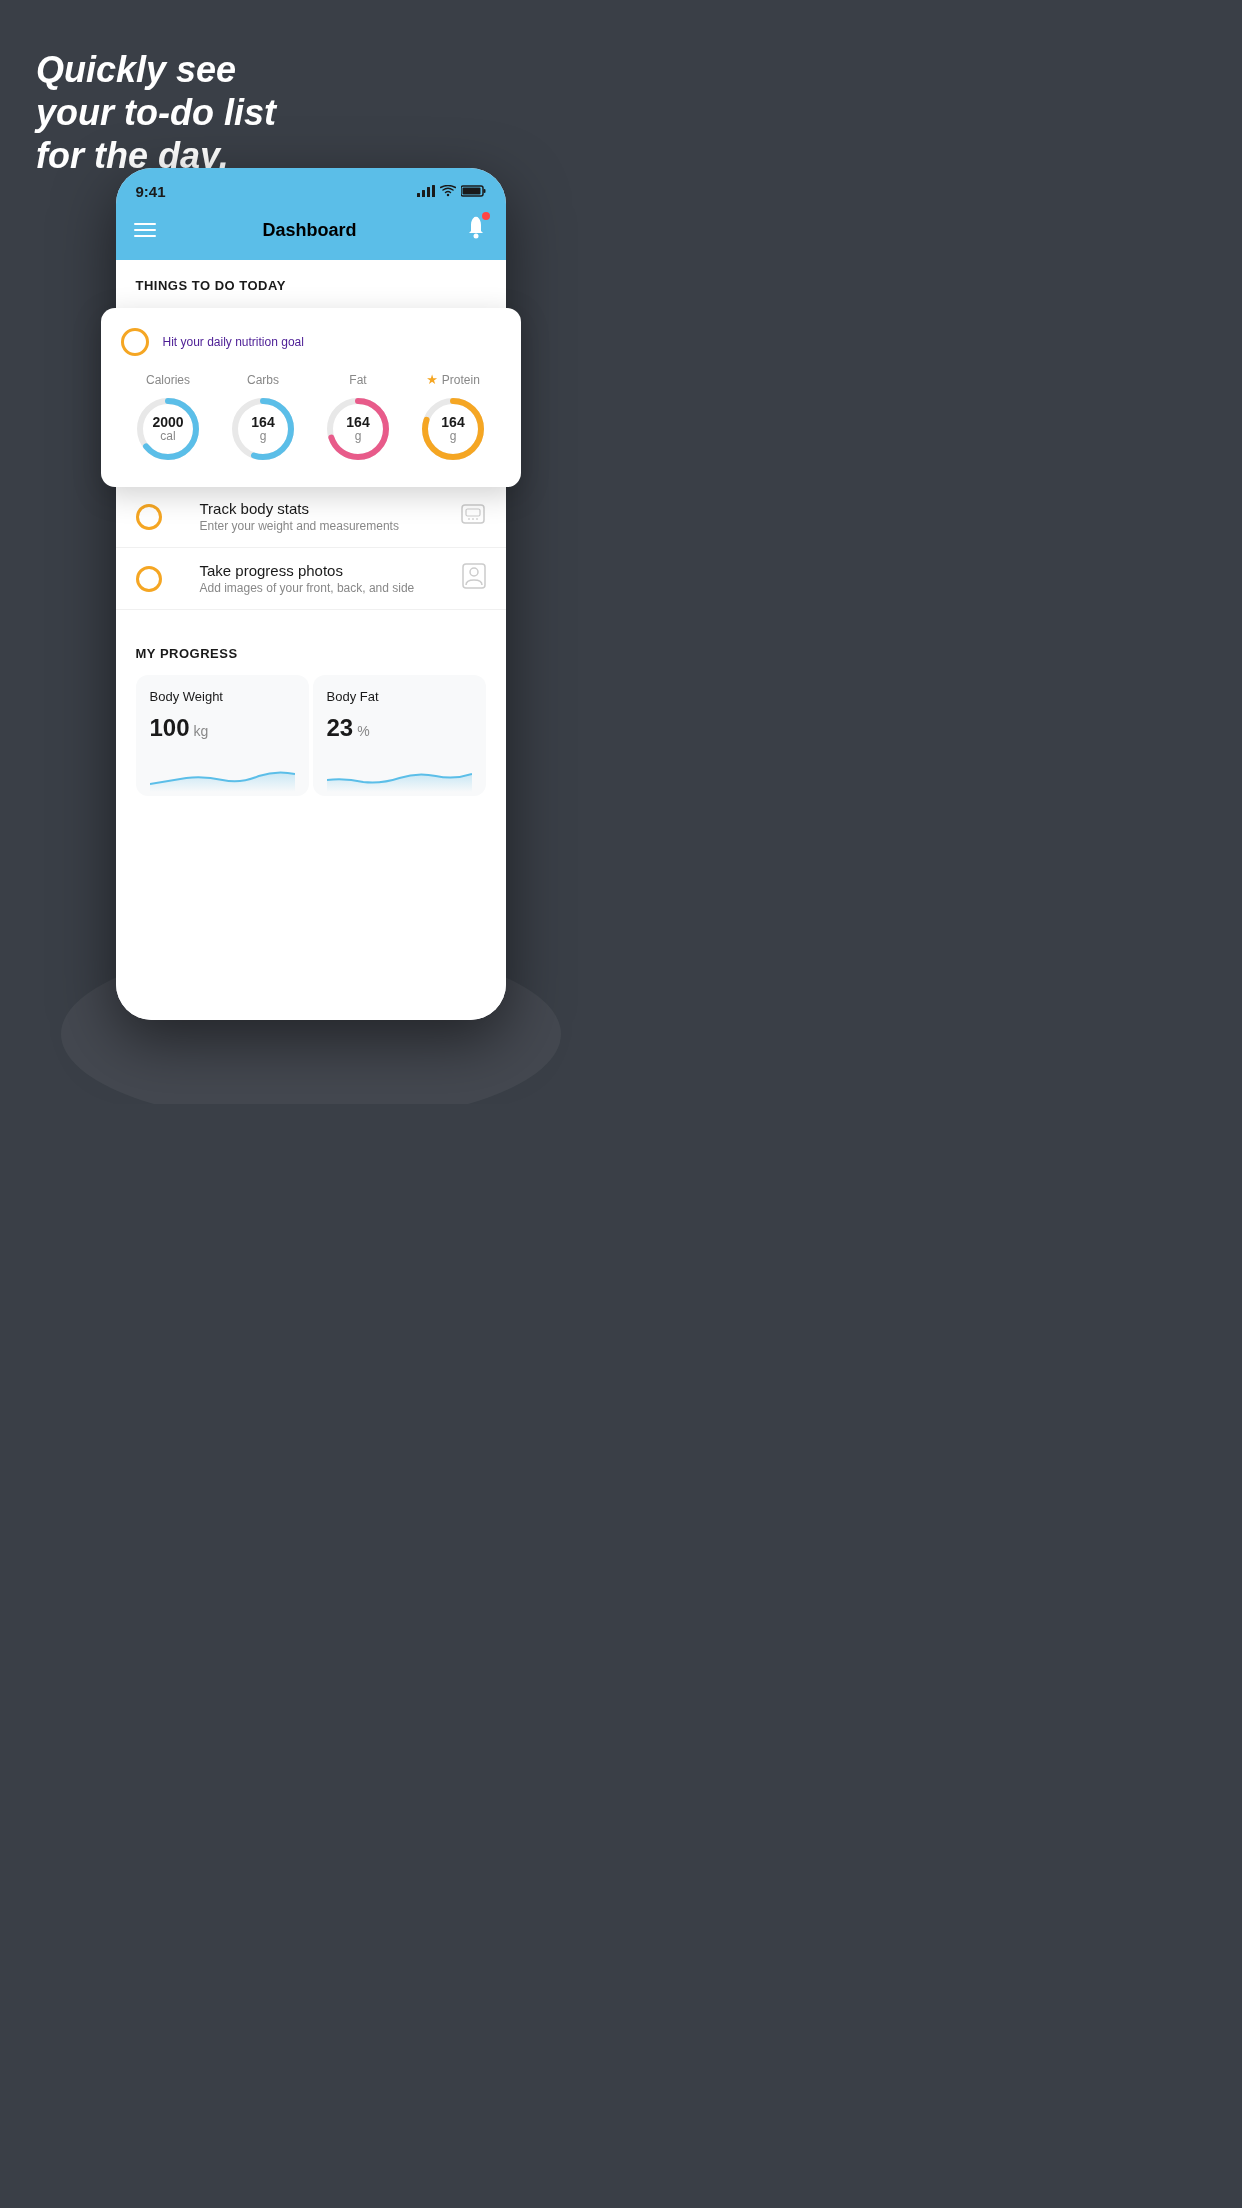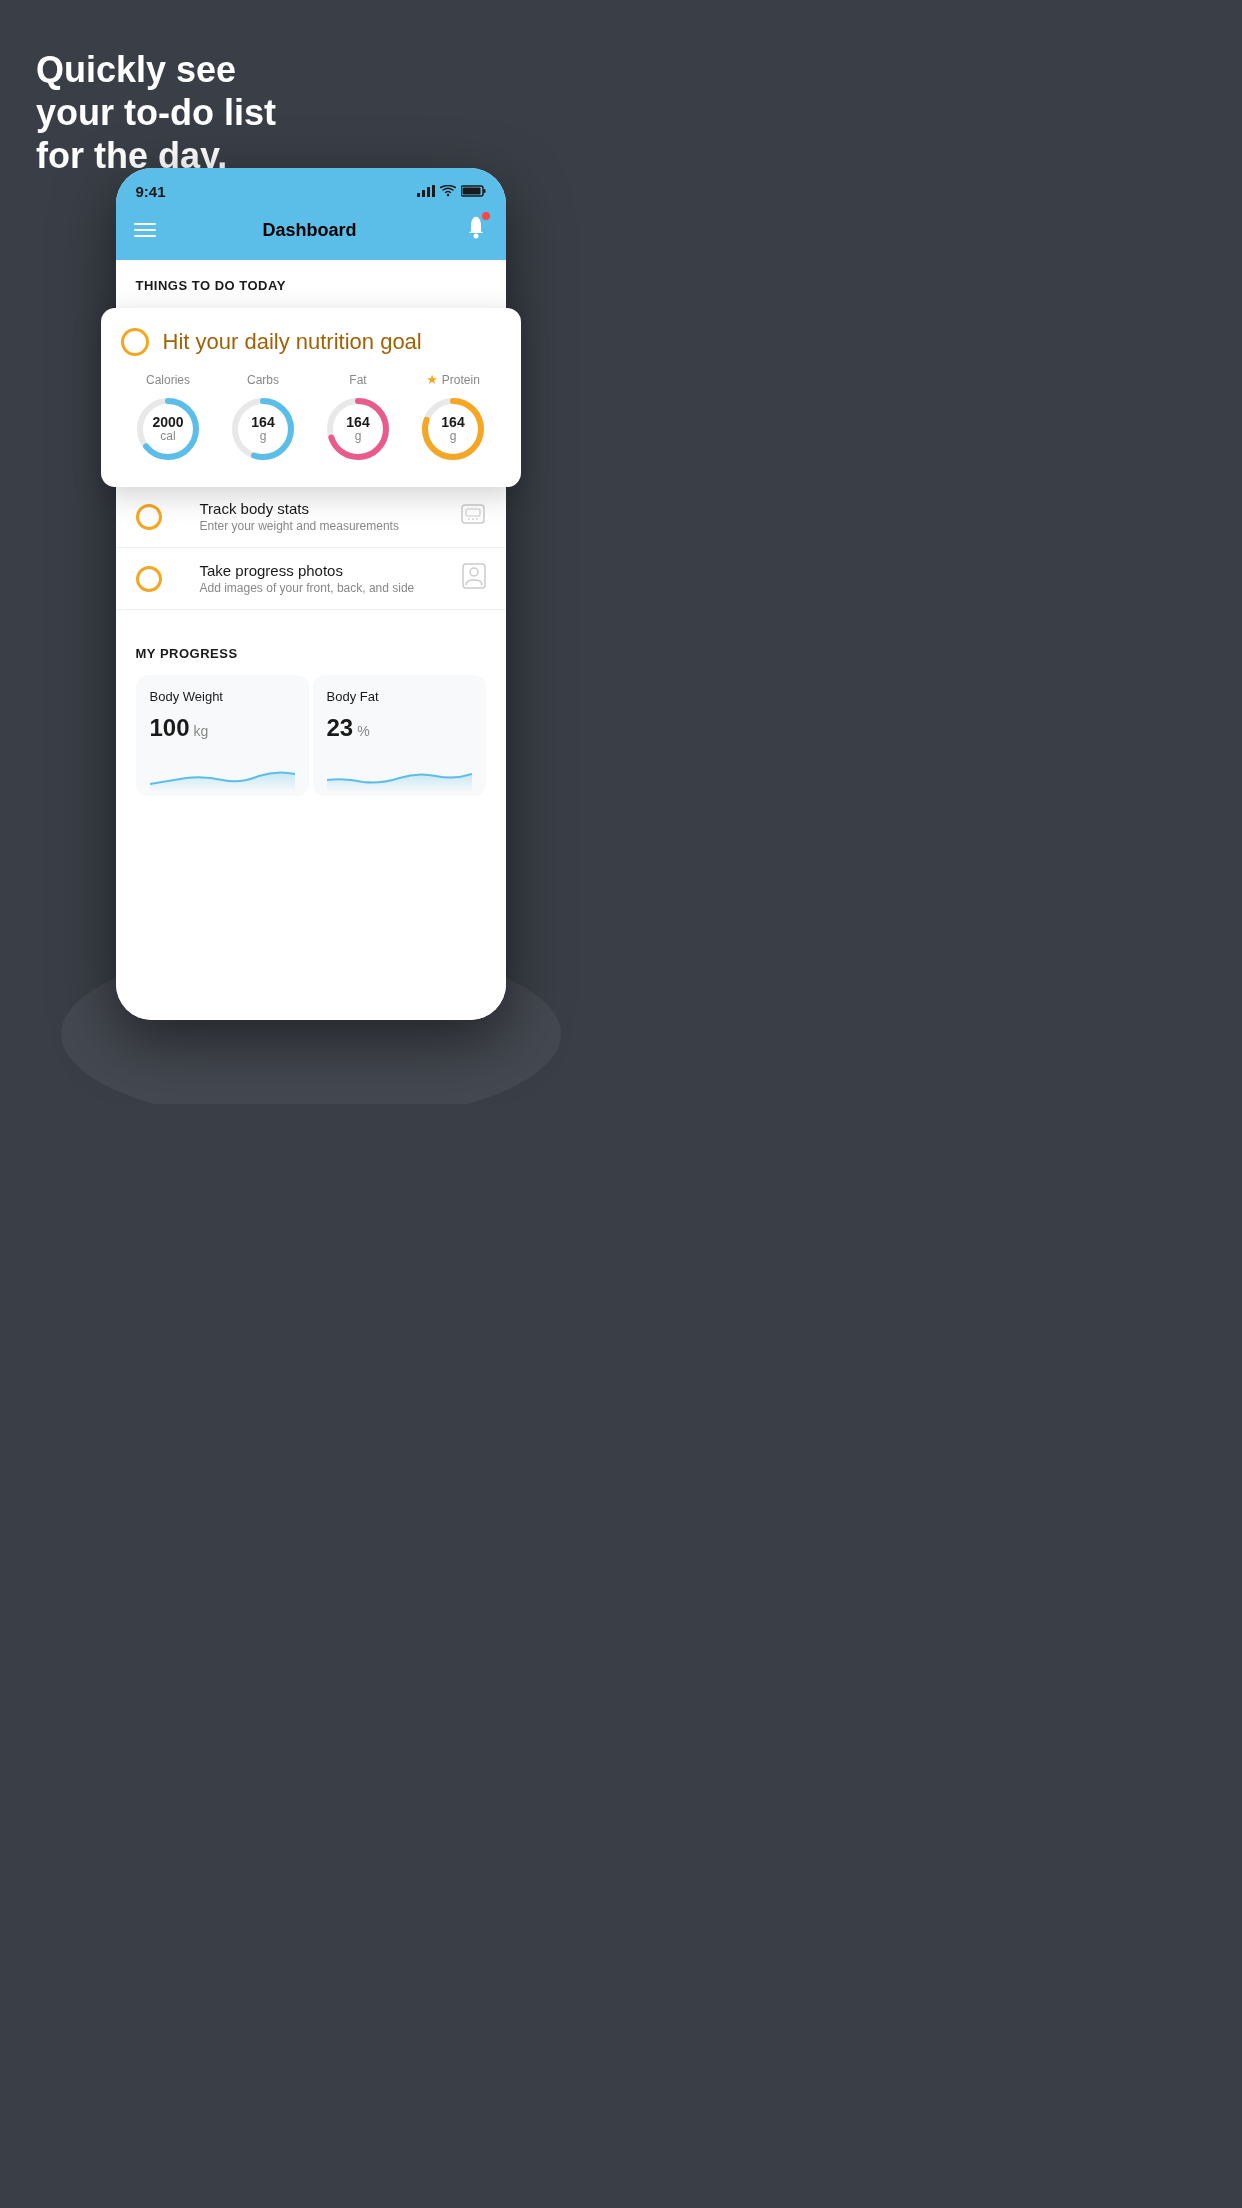--- a/index.html
+++ b/index.html
@@ -139,23 +139,23 @@
       margin-bottom: 16px;
     }
     .circle-check {
       width: 28px;
       height: 28px;
       border-radius: 50%;
       border: 3px solid #f5a623;
       flex-shrink: 0;
     }
     .nutrition-card-title {
-      font-size: 22px;
+      font-size: 12px;
       font-weight: 500;
-      color: #a16207;
+      color: #4c1d95;
     }
 
     
     .nutrition-stats {
       display: flex;
       justify-content: space-around;
       align-items: center;
     }
     .stat-item {
       display: flex;
@@ -306,21 +306,21 @@
       width: 500px;
       height: 180px;
       background: rgba(255,255,255,0.05);
       border-radius: 50%;
       z-index: 1;
     }
   </style>
 </head>
 <body>
 
-<div class="hero-text" style="white-space: pre-line;">Quickly see
+<div class="hero-text" style="white-space: pre-line; font-style: italic;">Quickly see
 your to-do list
 for the day.</div>
 
 <div class="bg-oval"></div>
 
 <div class="phone-container">
 
   <div class="status-bar">
     <span class="status-time">9:41</span>
     <div class="status-icons">

